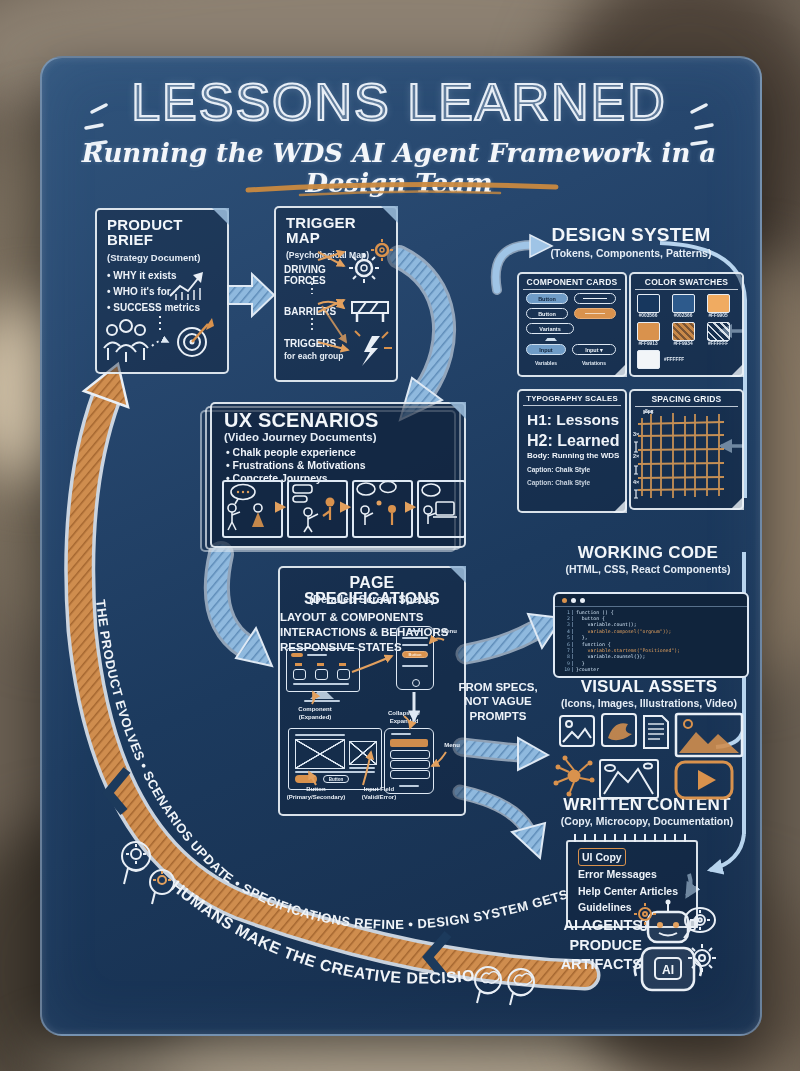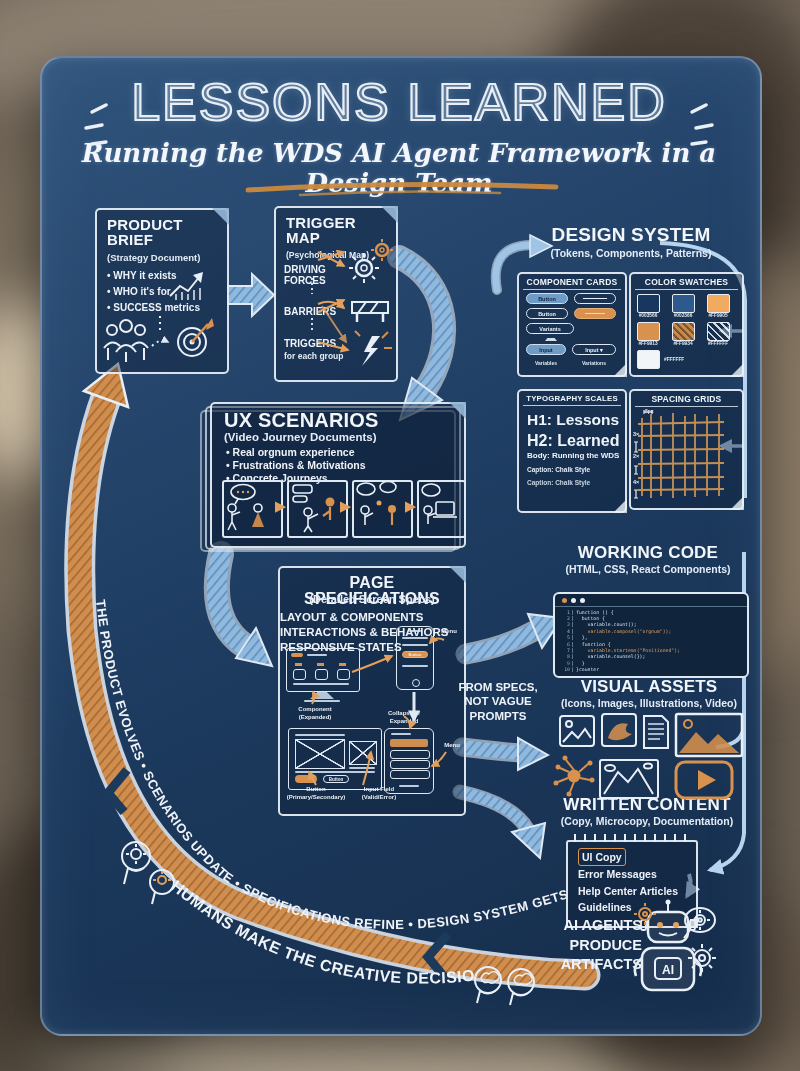--- a/index.html
+++ b/index.html
@@ -238,21 +238,21 @@
     <div class="abs" style="left:2px;top:62px;font-size:5.5px;font-weight:bold;color:#e6edf5">2×</div>
     <div class="abs" style="left:2px;top:88px;font-size:5.5px;font-weight:bold;color:#e6edf5">4×</div>
   </div>
 
   <div class="cbox" style="left:200px;top:410px;width:252px;height:138px;opacity:.55"></div>
   <div class="cbox" style="left:205px;top:406px;width:252px;height:140px;opacity:.75"></div>
   <div class="cbox fold-tr" style="left:210px;top:402px;width:252px;height:142px">
     <div class="abs h1" style="left:12px;top:7px;font-size:20px">UX SCENARIOS</div>
     <div class="abs h2" style="left:12px;top:27px;font-size:11.5px">(Video Journey Documents)</div>
     <div class="abs bl" style="left:14px;top:42px;font-size:10.5px;line-height:1.23">
-      <div>• Real orgnum experience</div>
+      <div>• Chalk people experience</div>
       <div>• Frustrations &amp; Motivations</div>
       <div>• Concrete Journeys</div>
     </div>
   </div>
   <div class="wirebox" style="left:222px;top:480px;width:57px;height:54px;border-width:2px"></div>
   <div class="wirebox" style="left:287px;top:480px;width:57px;height:54px;border-width:2px"></div>
   <div class="wirebox" style="left:352px;top:480px;width:57px;height:54px;border-width:2px"></div>
   <div class="wirebox" style="left:417px;top:480px;width:45px;height:54px;border-width:2px"></div>
 
   <div class="cbox fold-tr" style="left:278px;top:566px;width:184px;height:246px">

